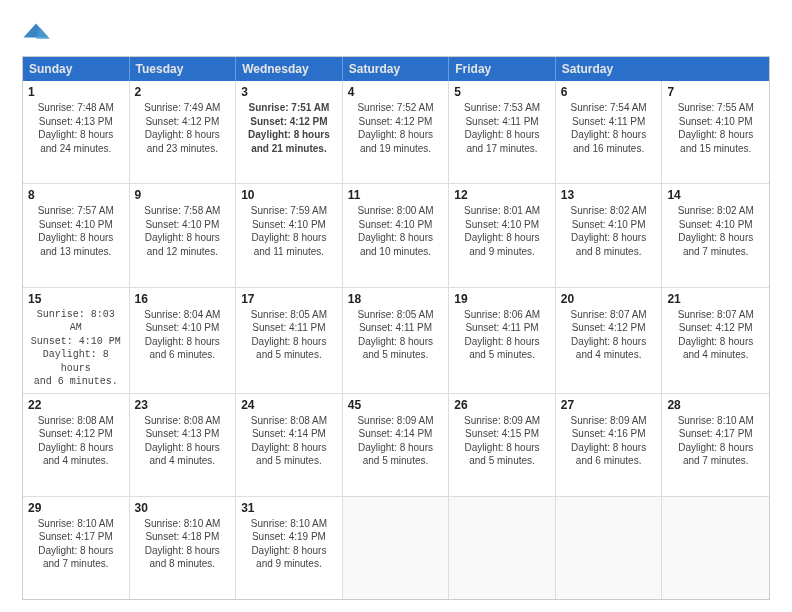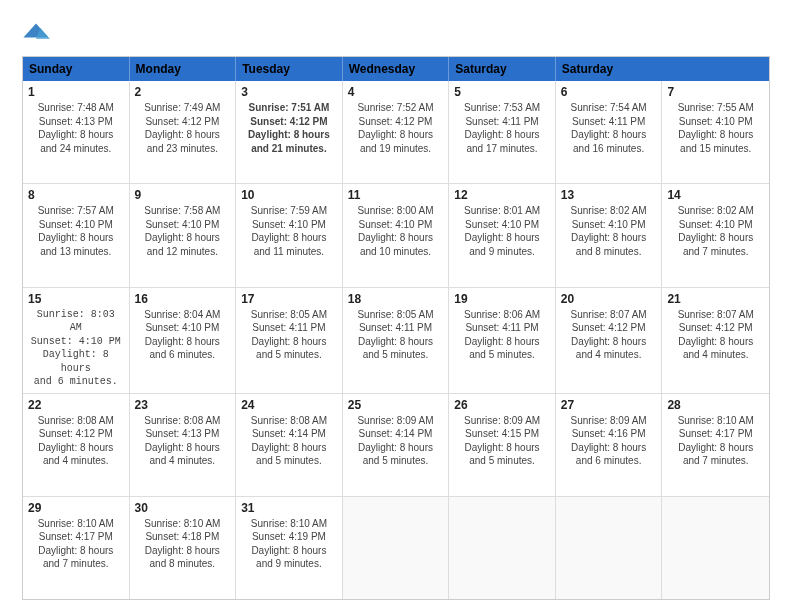--- a/index.html
+++ b/index.html
@@ -58,21 +58,21 @@
       display: flex;
       flex-direction: column;
       border: 1px solid #ccc;
     }
     .cal-header {
       display: grid;
       grid-template-columns: repeat(7, 1fr);
       background: #2a6fc9;
     }
     .cal-header-cell {
-      color: #000000;
+      color: #e5e5e5;
       font-size: 12px;
       font-weight: bold;
       padding: 5px 6px;
       text-align: left;
       border-right: 1px solid rgba(255,255,255,0.3);
     }
     .cal-header-cell:last-child { border-right: none; }
     .cal-body {
       display: flex;
       flex-direction: column;
@@ -127,24 +127,24 @@
     </div>
     <div class="title-block">
       <div class="month-title"></div>
       <div class="subtitle"></div>
     </div>
   </div>
 
   <div class="calendar">
     <div class="cal-header">
       <div class="cal-header-cell">Sunday</div>
-      <div class="cal-header-cell">Monday</div>
       <div class="cal-header-cell">Tuesday</div>
       <div class="cal-header-cell">Wednesday</div>
       <div class="cal-header-cell">Saturday</div>
+      <div class="cal-header-cell">Friday</div>
       <div class="cal-header-cell">Saturday</div>
     </div>
     <div class="cal-body" id="cal-body">
     <div class="cal-row">
           <div class="cal-cell">
             <span class="day-num">1</span>
             <div class="cell-info" style="white-space: pre-line;">Sunrise: 7:48 AM
 Sunset: 4:13 PM
 Daylight: 8 hours
 and 24 minutes.</div>
@@ -310,21 +310,21 @@
 and 4 minutes.</div>
           </div>
           <div class="cal-cell">
             <span class="day-num">24</span>
             <div class="cell-info" style="white-space: pre-line;">Sunrise: 8:08 AM
 Sunset: 4:14 PM
 Daylight: 8 hours
 and 5 minutes.</div>
           </div>
           <div class="cal-cell">
-            <span class="day-num">25</span>
+            <span class="day-num">45</span>
             <div class="cell-info" style="white-space: pre-line;">Sunrise: 8:09 AM
 Sunset: 4:14 PM
 Daylight: 8 hours
 and 5 minutes.</div>
           </div>
           <div class="cal-cell">
             <span class="day-num">26</span>
             <div class="cell-info" style="white-space: pre-line;">Sunrise: 8:09 AM
 Sunset: 4:15 PM
 Daylight: 8 hours

